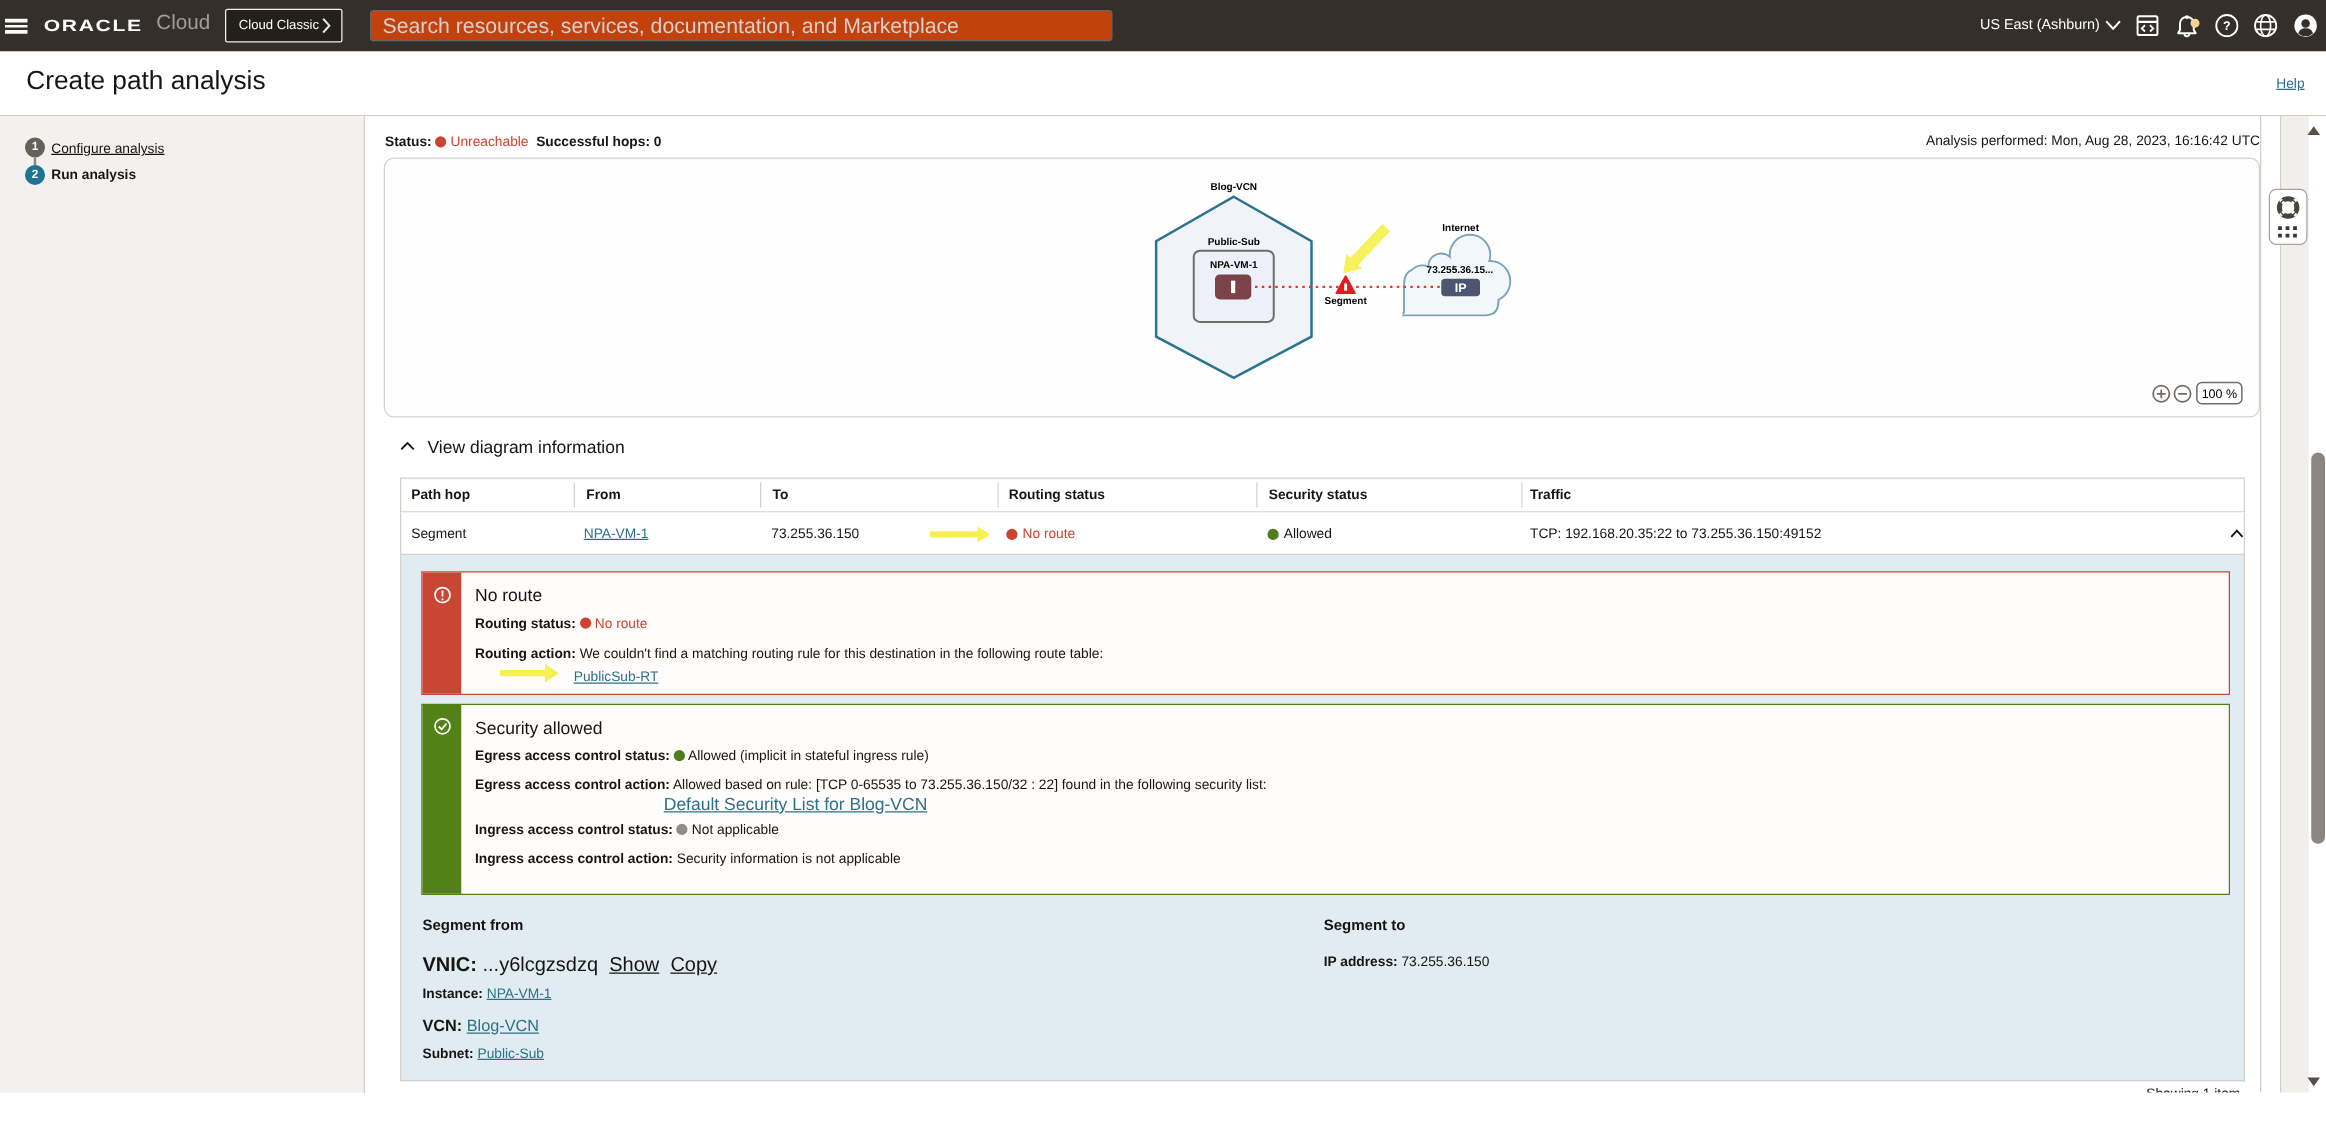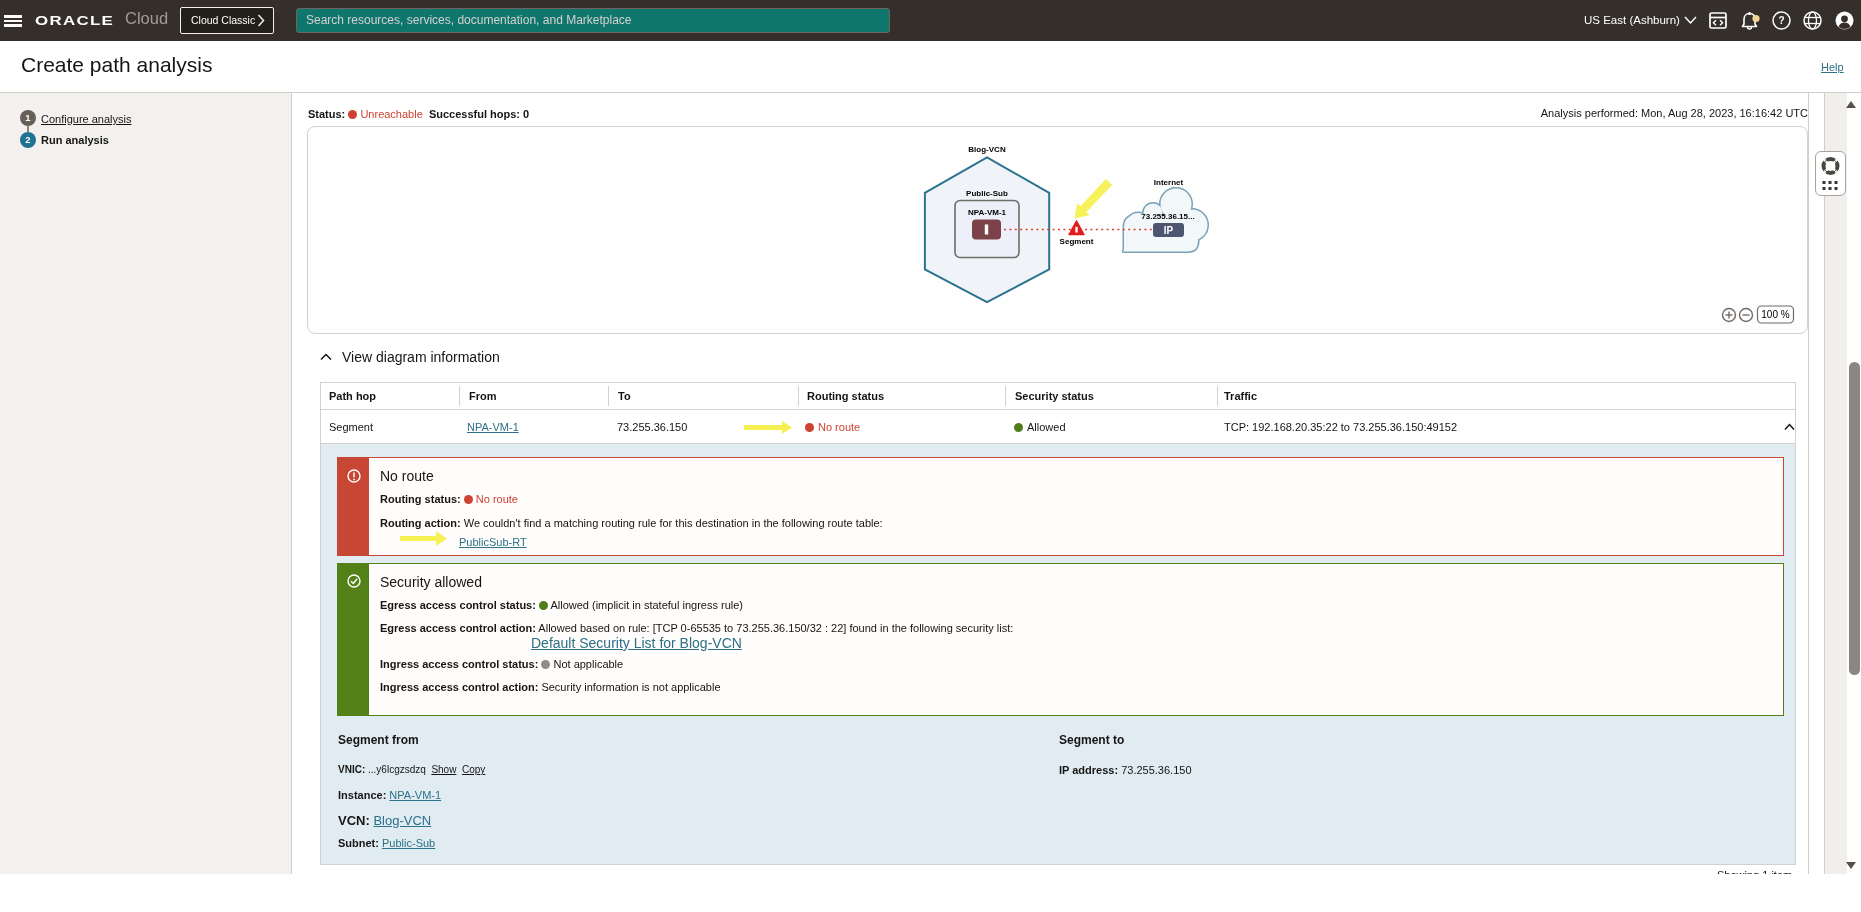--- a/index.html
+++ b/index.html
@@ -6,21 +6,21 @@
 html,body { width:1861px; height:912px; overflow:hidden; font-family:"Liberation Sans", sans-serif; color:#161513; background:#fff; }
 .abs { position:absolute; }
 a.tl { color:#2d7087; }
 .b { font-weight:bold; }
 
 #topbar { position:absolute; left:0; top:0; width:1861px; height:42px; background:#342f2a; }
 #hamb div { position:absolute; left:4px; width:18px; height:2.6px; background:#fcfbfa; }
 #logo-oracle { position:absolute; left:35px; top:13px; color:#fff; font-size:13px; font-weight:bold; letter-spacing:1px; transform:scaleX(1.3); transform-origin:left center; }
 #logo-cloud { position:absolute; left:125px; top:9px; color:#a29c96; font-size:16.5px; }
 #cloudclassic { position:absolute; left:180px; top:7px; width:94px; height:27px; border:1.5px solid #f1efed; border-radius:2px; background:#232019; color:#fff; font-size:10.5px; line-height:25px; text-align:left; padding-left:10px; }
-#searchbox { position:absolute; left:296px; top:8px; width:594px; height:25px; background:#0f766e; border:1px solid #6b665f; border-radius:3px; color:#d4d1ce; font-size:12px; line-height:23px; padding-left:9px; }
+#searchbox { position:absolute; left:296px; top:8px; width:594px; height:25px; background:#c2410c; border:1px solid #6b665f; border-radius:3px; color:#d4d1ce; font-size:17px; line-height:23px; padding-left:9px; }
 #useast { position:absolute; left:1584px; top:14px; color:#fff; font-size:11.5px; }
 
 #header { position:absolute; left:0; top:41px; width:1861px; height:52px; background:#fff; border-bottom:1px solid #d2cdc7; }
 #title { position:absolute; left:21px; top:11.5px; font-size:21px; color:#161513;text-align:right; }
 #help { position:absolute; left:1821px; top:20px; font-size:11px; }
 
 #sidebar { position:absolute; left:0; top:93px; width:292px; height:781px; background:#f2f1ef; border-right:1px solid #d2cdc7; }
 .stepc { position:absolute; width:16px; height:16px; border-radius:50%; color:#fff; font-size:9.5px; font-weight:bold; text-align:center; line-height:16px; }
 
 #main { position:absolute; left:292px; top:93px; width:1532px; height:781px; background:#fff; overflow:hidden; }
@@ -238,21 +238,21 @@
       </svg>
     <div class="abs" style="left:42px;top:10px;font-size:14px">Security allowed</div>
     <div class="abs" style="left:42px;top:35px;font-size:11px"><span class="lbl">Egress access control status:</span> <span class="dot" style="background:#4f7d1d"></span> Allowed (implicit in stateful ingress rule)</div>
     <div class="abs" style="left:42px;top:58px;font-size:11px"><span class="lbl">Egress access control action:</span> Allowed based on rule: [TCP 0-65535 to 73.255.36.150/32 : 22] found in the following security list:</div>
     <div class="abs" style="left:193px;top:71px;font-size:14px"><a class="tl" href="#">Default Security List for Blog-VCN</a></div>
     <div class="abs" style="left:42px;top:94px;font-size:11px"><span class="lbl">Ingress access control status:</span> <span class="dot" style="background:#908c88"></span> Not applicable</div>
     <div class="abs" style="left:42px;top:117px;font-size:11px"><span class="lbl">Ingress access control action:</span> Security information is not applicable</div>
   </div>
 
   <div class="abs b" style="left:17px;top:289px;font-size:12px">Segment from</div>
-  <div class="abs" style="left:17px;top:320px;font-size:10px"><span class="lbl">VNIC:</span> ...y6lcgzsdzq&nbsp; <a href="#" style="color:#161513">Show</a>&nbsp; <a href="#" style="color:#161513">Copy</a></div>
+  <div class="abs" style="left:17px;top:320px;font-size:16px"><span class="lbl">VNIC:</span> ...y6lcgzsdzq&nbsp; <a href="#" style="color:#161513">Show</a>&nbsp; <a href="#" style="color:#161513">Copy</a></div>
   <div class="abs" style="left:17px;top:344.5px;font-size:11px"><span class="lbl">Instance:</span> <a class="tl" href="#">NPA-VM-1</a></div>
   <div class="abs" style="left:17px;top:368.5px;font-size:13px"><span class="lbl">VCN:</span> <a class="tl" href="#">Blog-VCN</a></div>
   <div class="abs" style="left:17px;top:392.5px;font-size:11px"><span class="lbl">Subnet:</span> <a class="tl" href="#">Public-Sub</a></div>
   <div class="abs b" style="left:738px;top:289px;font-size:12px">Segment to</div>
   <div class="abs" style="left:738px;top:320px;font-size:11px"><span class="lbl">IP address:</span> 73.255.36.150</div>
 </div>
 <div class="abs" style="left:1717px;top:869px;width:90px;height:5px;overflow:hidden;font-size:11px">Showing 1 item</div>
 
 <div id="widget">
   <svg width="29" height="43">

